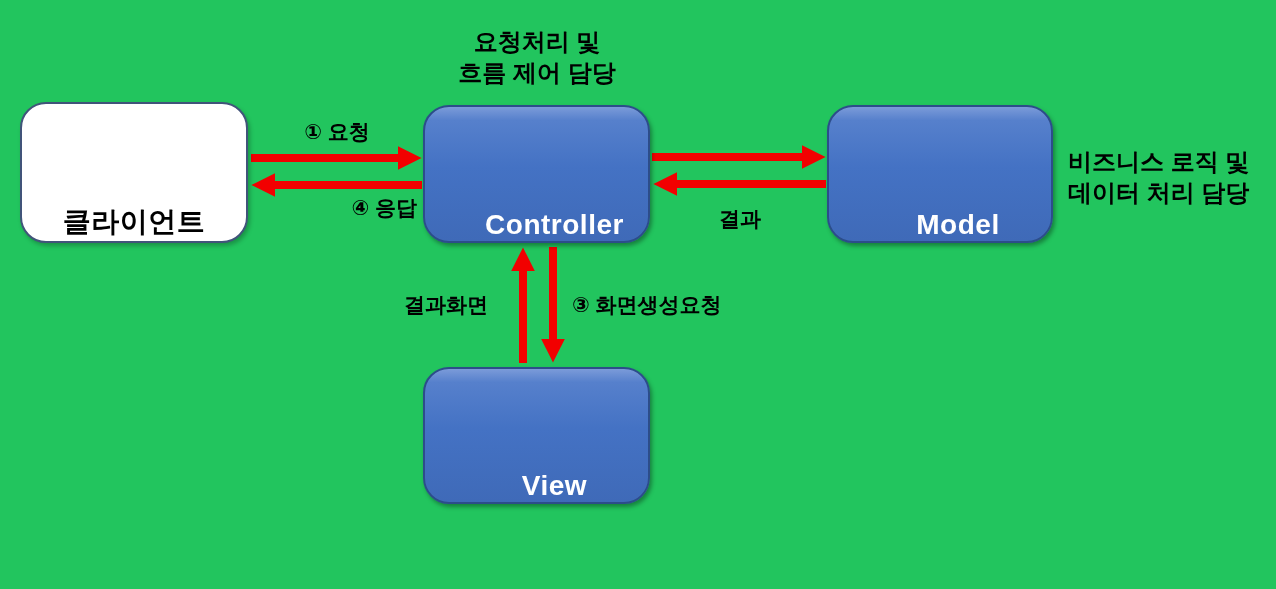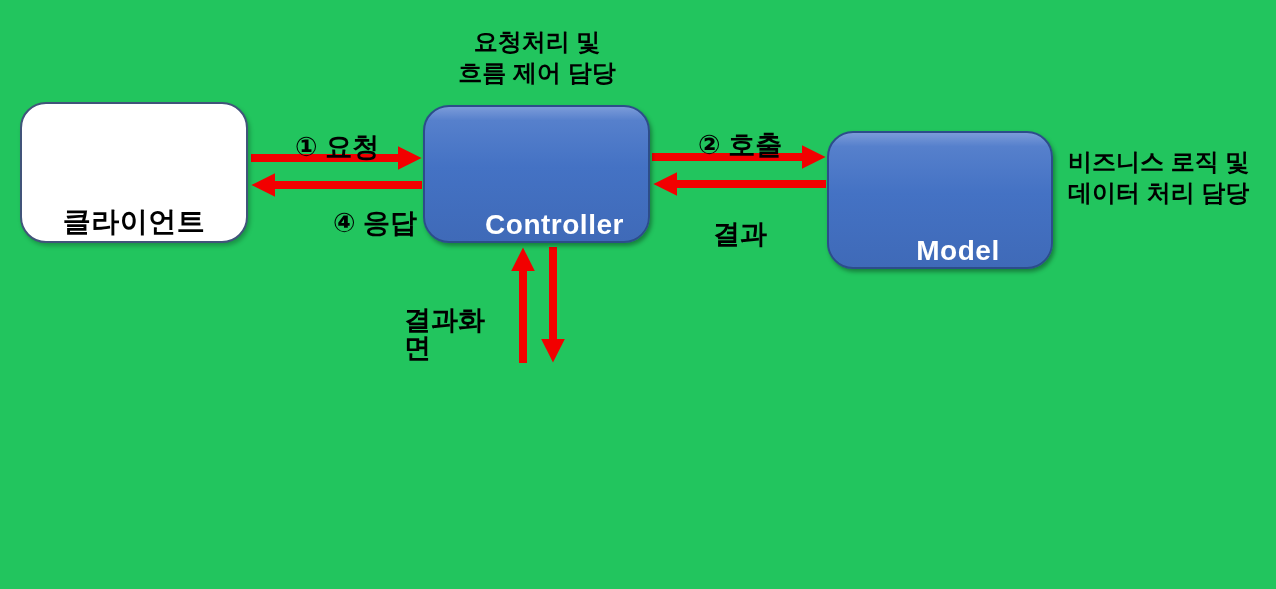--- a/index.html
+++ b/index.html
@@ -48,43 +48,42 @@
     padding-left: 36px;
   }
   .node.white {
     background: var(--client-fill);
     border: 2px solid var(--client-border);
     color: var(--text);
     box-shadow: 2px 3px 4px rgba(0,0,0,0.25);
   }
   .node-client     { left: 20px;  top: 102px; width: 228px; height: 141px; }
   .node-controller { left: 423px; top: 105px; width: 227px; height: 138px; }
-  .node-model      { left: 827px; top: 105px; width: 226px; height: 138px; margin-top: 26px; }
+  .node-model      { left: 827px; top: 105px; width: 226px; height: 138px; }
   .node-view       { left: 423px; top: 367px; width: 227px; height: 137px; }
 
   .caption {
     position: absolute;
     color: var(--text);
     font-weight: bold;
     font-size: 24px;
     line-height: 31px;
     white-space: pre-line;
   }
   .caption.center { text-align: center; }
   .cap-controller { left: 387px;  top: 26px;  width: 300px; }
   .cap-model      { left: 1068px; top: 146px; width: 210px; text-align: left; }
   .cap-view       { left: 388px;  top: 512px; width: 300px; }
 
   .flow-label {
     position: absolute;
     color: var(--text);
     font-weight: bold;
-    font-size: 27px;
+    font-size: 21px;
     line-height: 28px;
-    margin-top: 15px;
   }
   .lbl-request  { left: 257px; top: 118px; width: 160px; text-align: center; }
   .lbl-response { left: 257px; top: 194px; width: 160px; text-align: right; }
   .lbl-call     { left: 660px; top: 116px; width: 160px; text-align: center; }
   .lbl-result   { left: 660px; top: 205px; width: 160px; text-align: center; }
   .lbl-resultscreen  { left: 404px; top: 291px; width: 100px; text-align: left; }
   .lbl-screenrequest { left: 572px; top: 291px; width: 220px; text-align: left; }
 </style>
 </head>
 <body>
@@ -113,24 +112,27 @@
   </div>
 
   <div class="node blue node-controller">
     <span>Controller</span>
   </div>
 
   <div class="node blue node-model">
     <span>Model</span>
   </div>
 
+  <div class="node blue node-view">
+    <span>View</span>
+  </div>
 
   <div class="caption cap-model">비즈니스 로직 및
 데이터 처리 담당</div>
 
 
   <div class="flow-label lbl-request">① 요청</div>
   <div class="flow-label lbl-response">④ 응답</div>
-  <div class="flow-label lbl-call">② 호출</div>
   <div class="flow-label lbl-result">결과</div>
   <div class="flow-label lbl-resultscreen">결과화면</div>
+  <div class="flow-label lbl-screenrequest">③ 화면생성요청</div>
 
 </div>
 
 </body></html>

